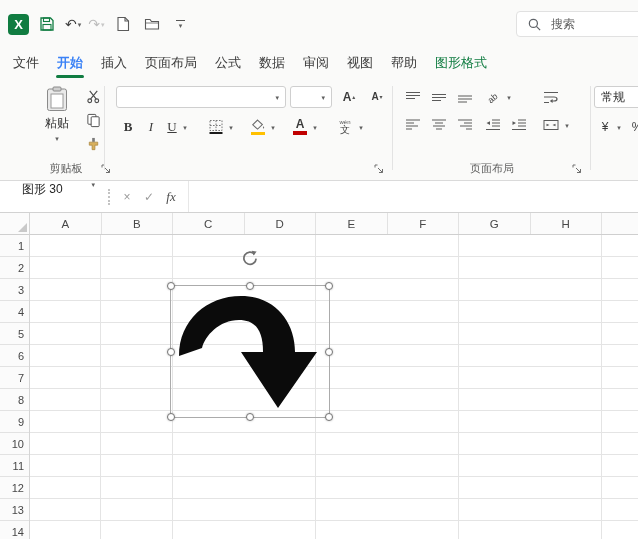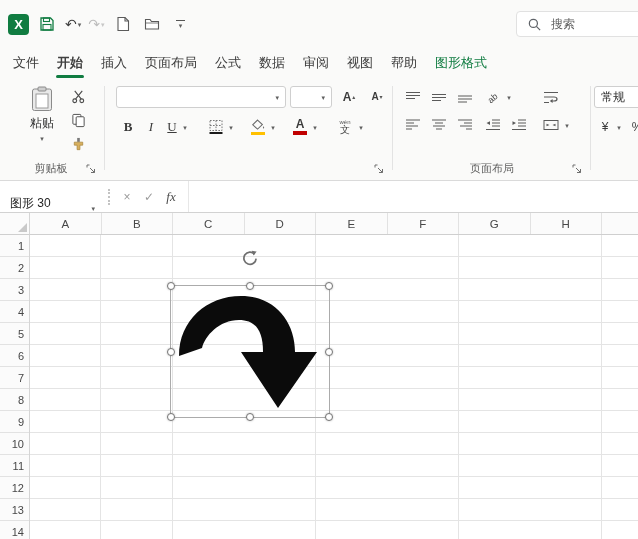--- a/index.html
+++ b/index.html
@@ -20,21 +20,21 @@
   .chev{font-size:7px;color:#5f5f5f;line-height:1;}
   .disabled .chev{color:#c7c7c7;}
   .qat-custom{display:flex;flex-direction:column;align-items:center;gap:1px;}
   .qat-bar{width:9px;border-top:1.5px solid #555;}
   .doc-title{margin-left:30px;font-size:12.5px;color:#1c1c1c;white-space:nowrap;}
   .searchbox{position:absolute;left:516px;top:11px;width:140px;height:26px;background:#fff;border:1px solid #E1E1E1;border-radius:4px;display:flex;align-items:center;gap:9px;padding:0 10px;color:#606060;font-size:12px;}
 
   
   .tabsbar{position:absolute;left:0;top:48px;right:0;height:30px;background:#FAFAF9;display:flex;align-items:stretch;padding-left:4px;}
   .tab{position:relative;display:flex;align-items:center;padding:0 9px;font-size:13px;color:#3a3a3a;white-space:nowrap;}
-  .tab.selected{color:#404040;font-weight:600;}
+  .tab.selected{color:#3b82f6;font-weight:600;}
   .tab.selected::after{content:"";position:absolute;left:8px;right:8px;bottom:0;height:3px;border-radius:3px;background:var(--accent);}
   .tab.contextual{color:var(--accent);}
 
   
   .ribbon{position:absolute;left:0;top:78px;right:0;height:103px;background:#FAFAF9;border-bottom:1px solid #DADADA;}
   .vsep{position:absolute;top:8px;bottom:10px;width:1px;background:#E3E3E3;}
   .group{position:absolute;top:0;height:100%;}
   .group-label{position:absolute;left:0;right:0;bottom:4px;text-align:center;font-size:11px;color:#5d5d5d;white-space:nowrap;}
   .launcher{position:absolute;right:2px;bottom:4px;width:14px;height:14px;display:flex;align-items:center;justify-content:center;}
   .ibtn{position:absolute;display:flex;align-items:center;justify-content:center;color:#3c3c3c;border-radius:3px;}
@@ -43,21 +43,21 @@
   .colorbar{width:14px;height:3.5px;margin-top:1px;}
   .stack{display:flex;flex-direction:column;align-items:center;line-height:1;}
   .paste-btn{position:absolute;left:16px;top:8px;width:48px;height:66px;display:flex;flex-direction:column;align-items:center;gap:3px;border-radius:4px;}
   .paste-lbl{font-size:12px;color:#2e2e2e;}
   .bigA{font-weight:600;font-size:12px;line-height:1;}
   .tinymark{font-size:6px;line-height:1;color:#555;}
   .btext{font-family:"Liberation Serif","DejaVu Serif",serif;}
 
   
   .formulabar{position:absolute;left:0;top:181px;right:0;height:32px;background:#fff;border-bottom:1px solid #D2D2D2;display:flex;align-items:center;}
-  .namebox{width:102px;height:100%;display:flex;align-items:flex-end;padding-left:10px;gap:8px;}
+  .namebox{width:102px;height:100%;display:flex;align-items:flex-start;padding-left:22px;gap:8px;}
   .namebox .chev{margin-left:auto;margin-right:7px;}
   .gripper{width:0;height:16px;border-left:2px dotted #C3C3C3;margin:0 6px;}
   .fbtn{width:22px;text-align:center;color:#9b9b9b;font-size:12px;}
   .fbtn.fx{font-style:italic;font-family:"Liberation Serif","DejaVu Serif",serif;color:#4c4c4c;font-size:13px;}
   .formula-field{flex:1;height:100%;border-left:1px solid #E7E7E7;margin-left:6px;}
 
   
   .sheet{position:absolute;left:0;top:213px;right:0;bottom:0;background:#fff;}
   .corner{position:absolute;left:0;top:0;width:30px;height:22px;background:#FBFBFB;border-right:1px solid #D5D5D5;border-bottom:1px solid #CFCFCF;}
   .tri{position:absolute;right:2px;bottom:2px;width:0;height:0;border-left:9px solid transparent;border-bottom:9px solid #C9C9C9;}
@@ -135,21 +135,21 @@
       <div class="tab">公式</div>
       <div class="tab">数据</div>
       <div class="tab">审阅</div>
       <div class="tab">视图</div>
       <div class="tab">帮助</div>
       <div class="tab contextual">图形格式</div>
     </div>
 
   <div class="ribbon">
 
-    <div class="group" style="left:2px;width:98px;">
+    <div class="group" style="left:17px;width:98px;">
       <div class="paste-btn">
         <span style="display:flex;">
           <svg width="22" height="26" viewBox="0 0 22 26">
               <rect x="1.5" y="3" width="19" height="21.5" rx="2" fill="#E9E9E9" stroke="#8a8a8a"></rect>
               <rect x="7" y="1" width="8" height="4" rx="1" fill="#CFCFCF" stroke="#8a8a8a"></rect>
               <rect x="5" y="8" width="12" height="14" fill="#fff" stroke="#9a9a9a"></rect>
             </svg>
         </span>
         <span class="paste-lbl">粘贴</span>
         <span class="chev">▾</span>

